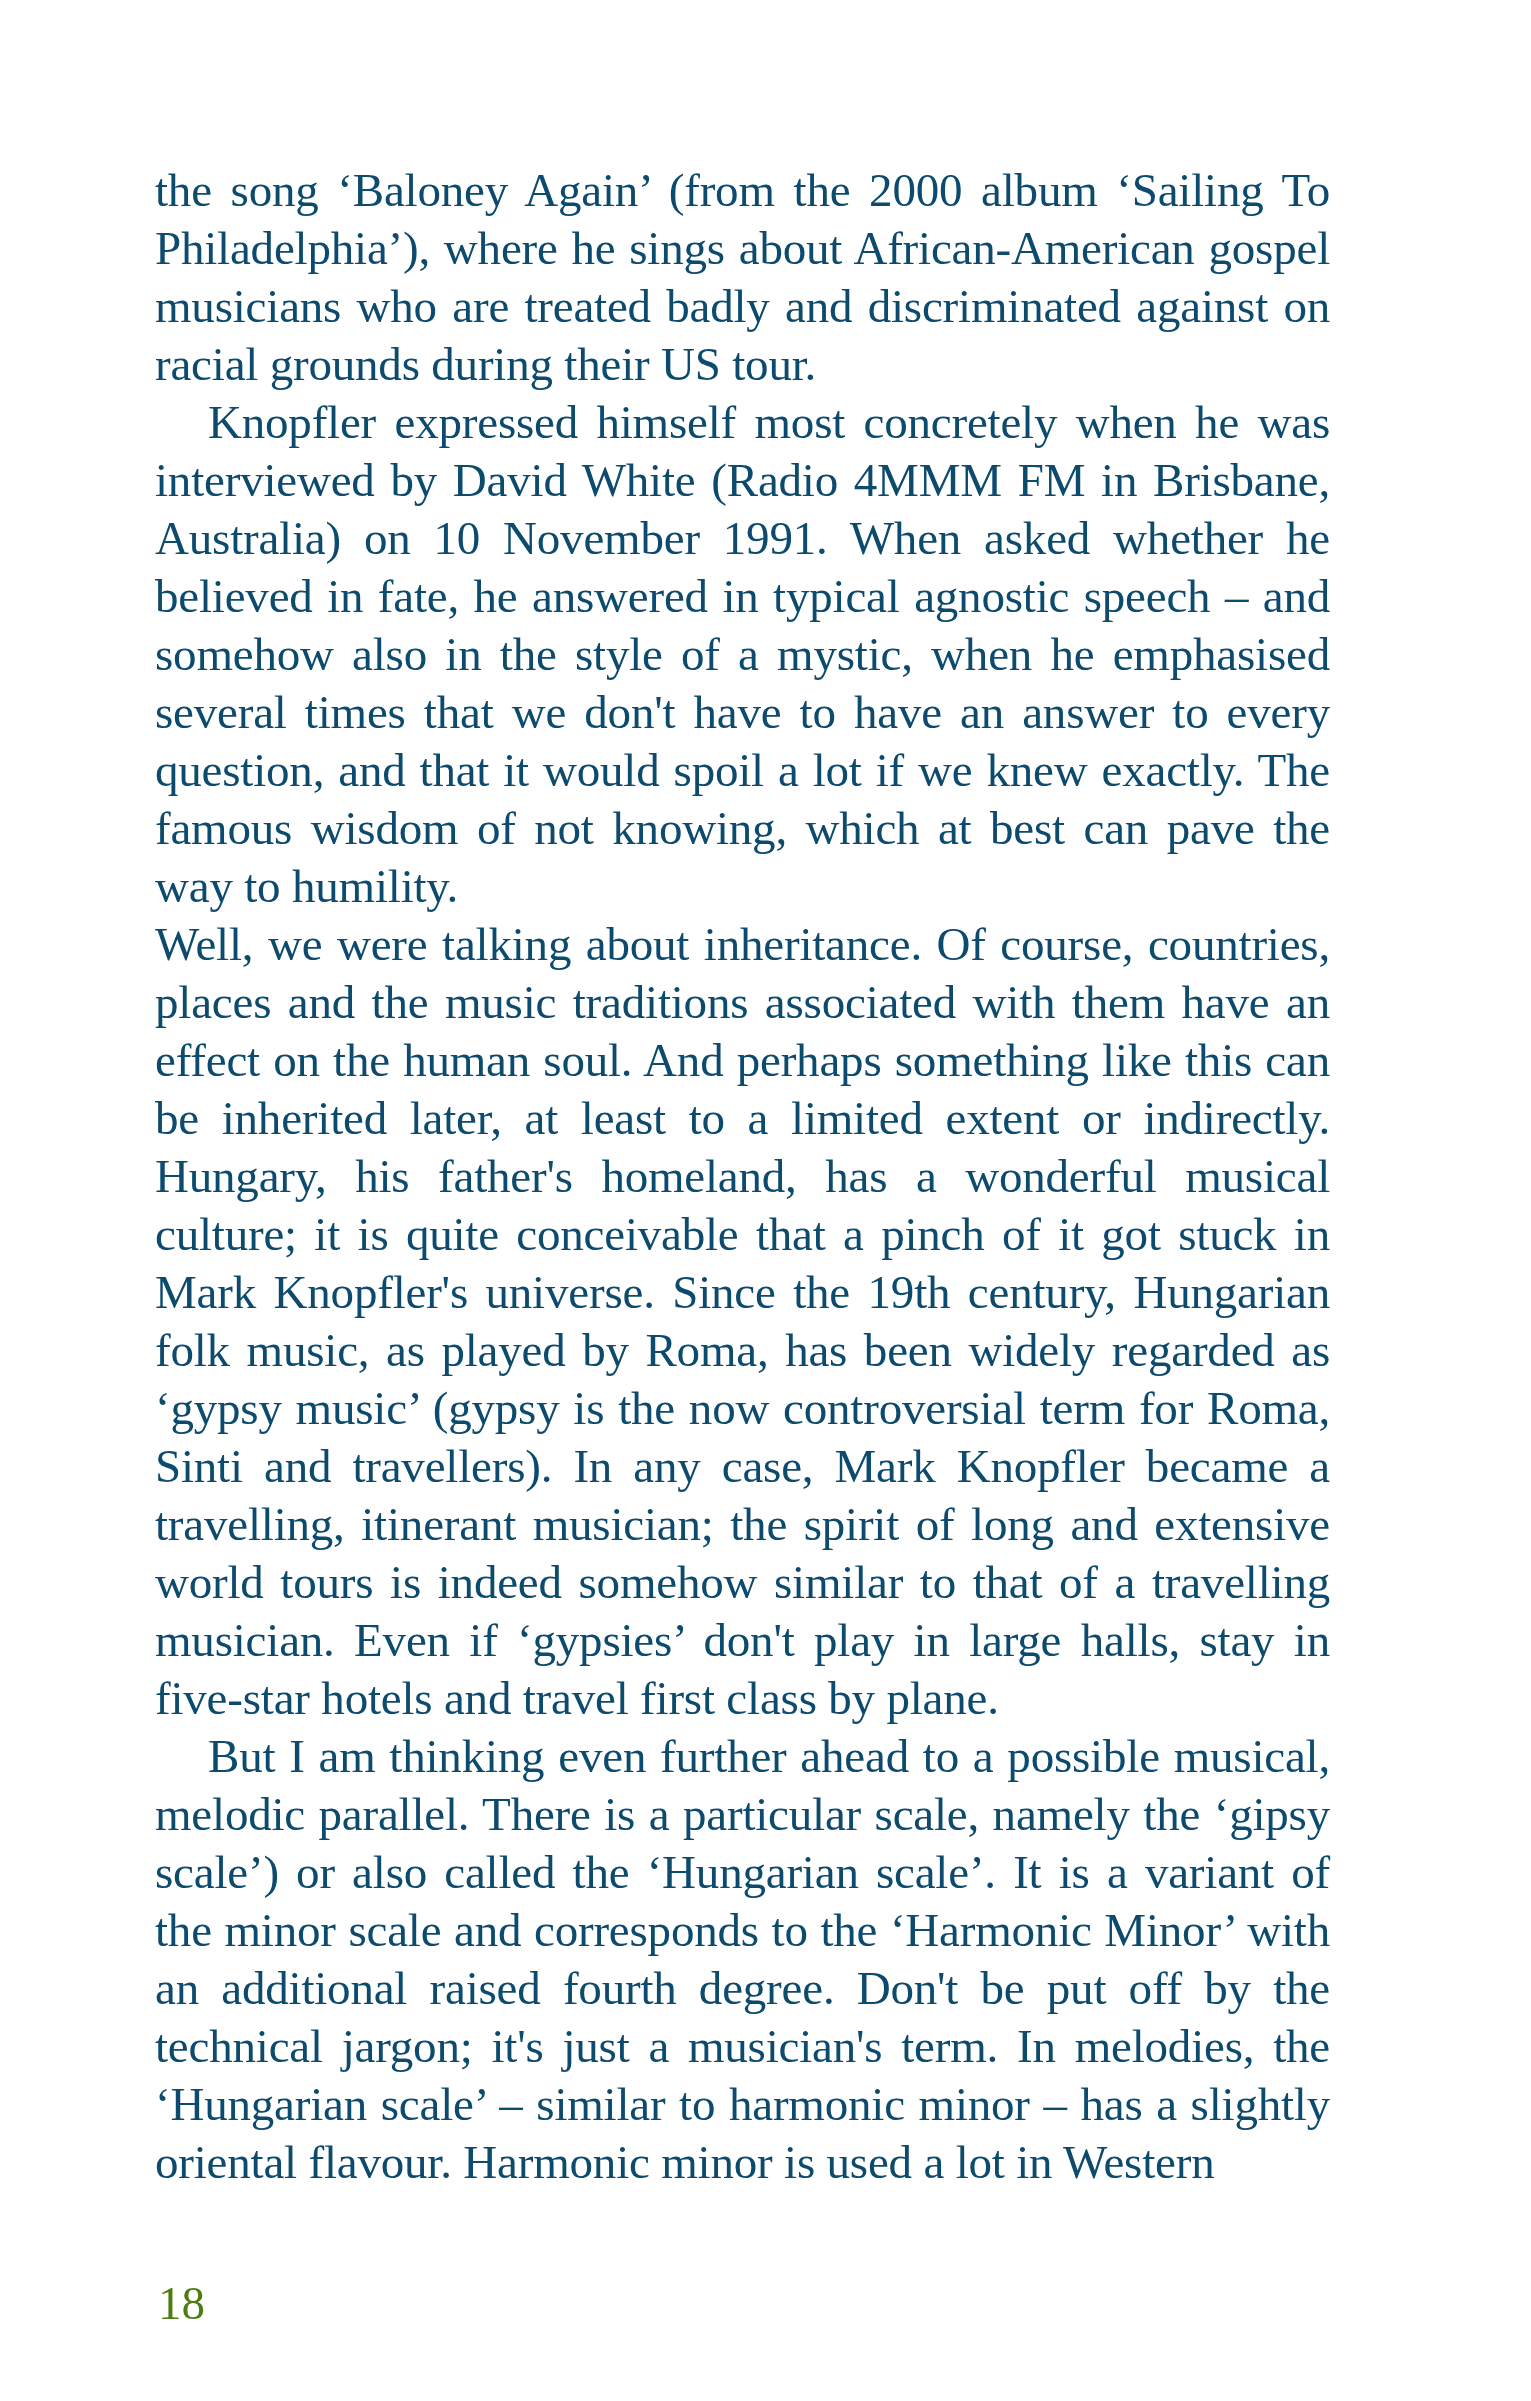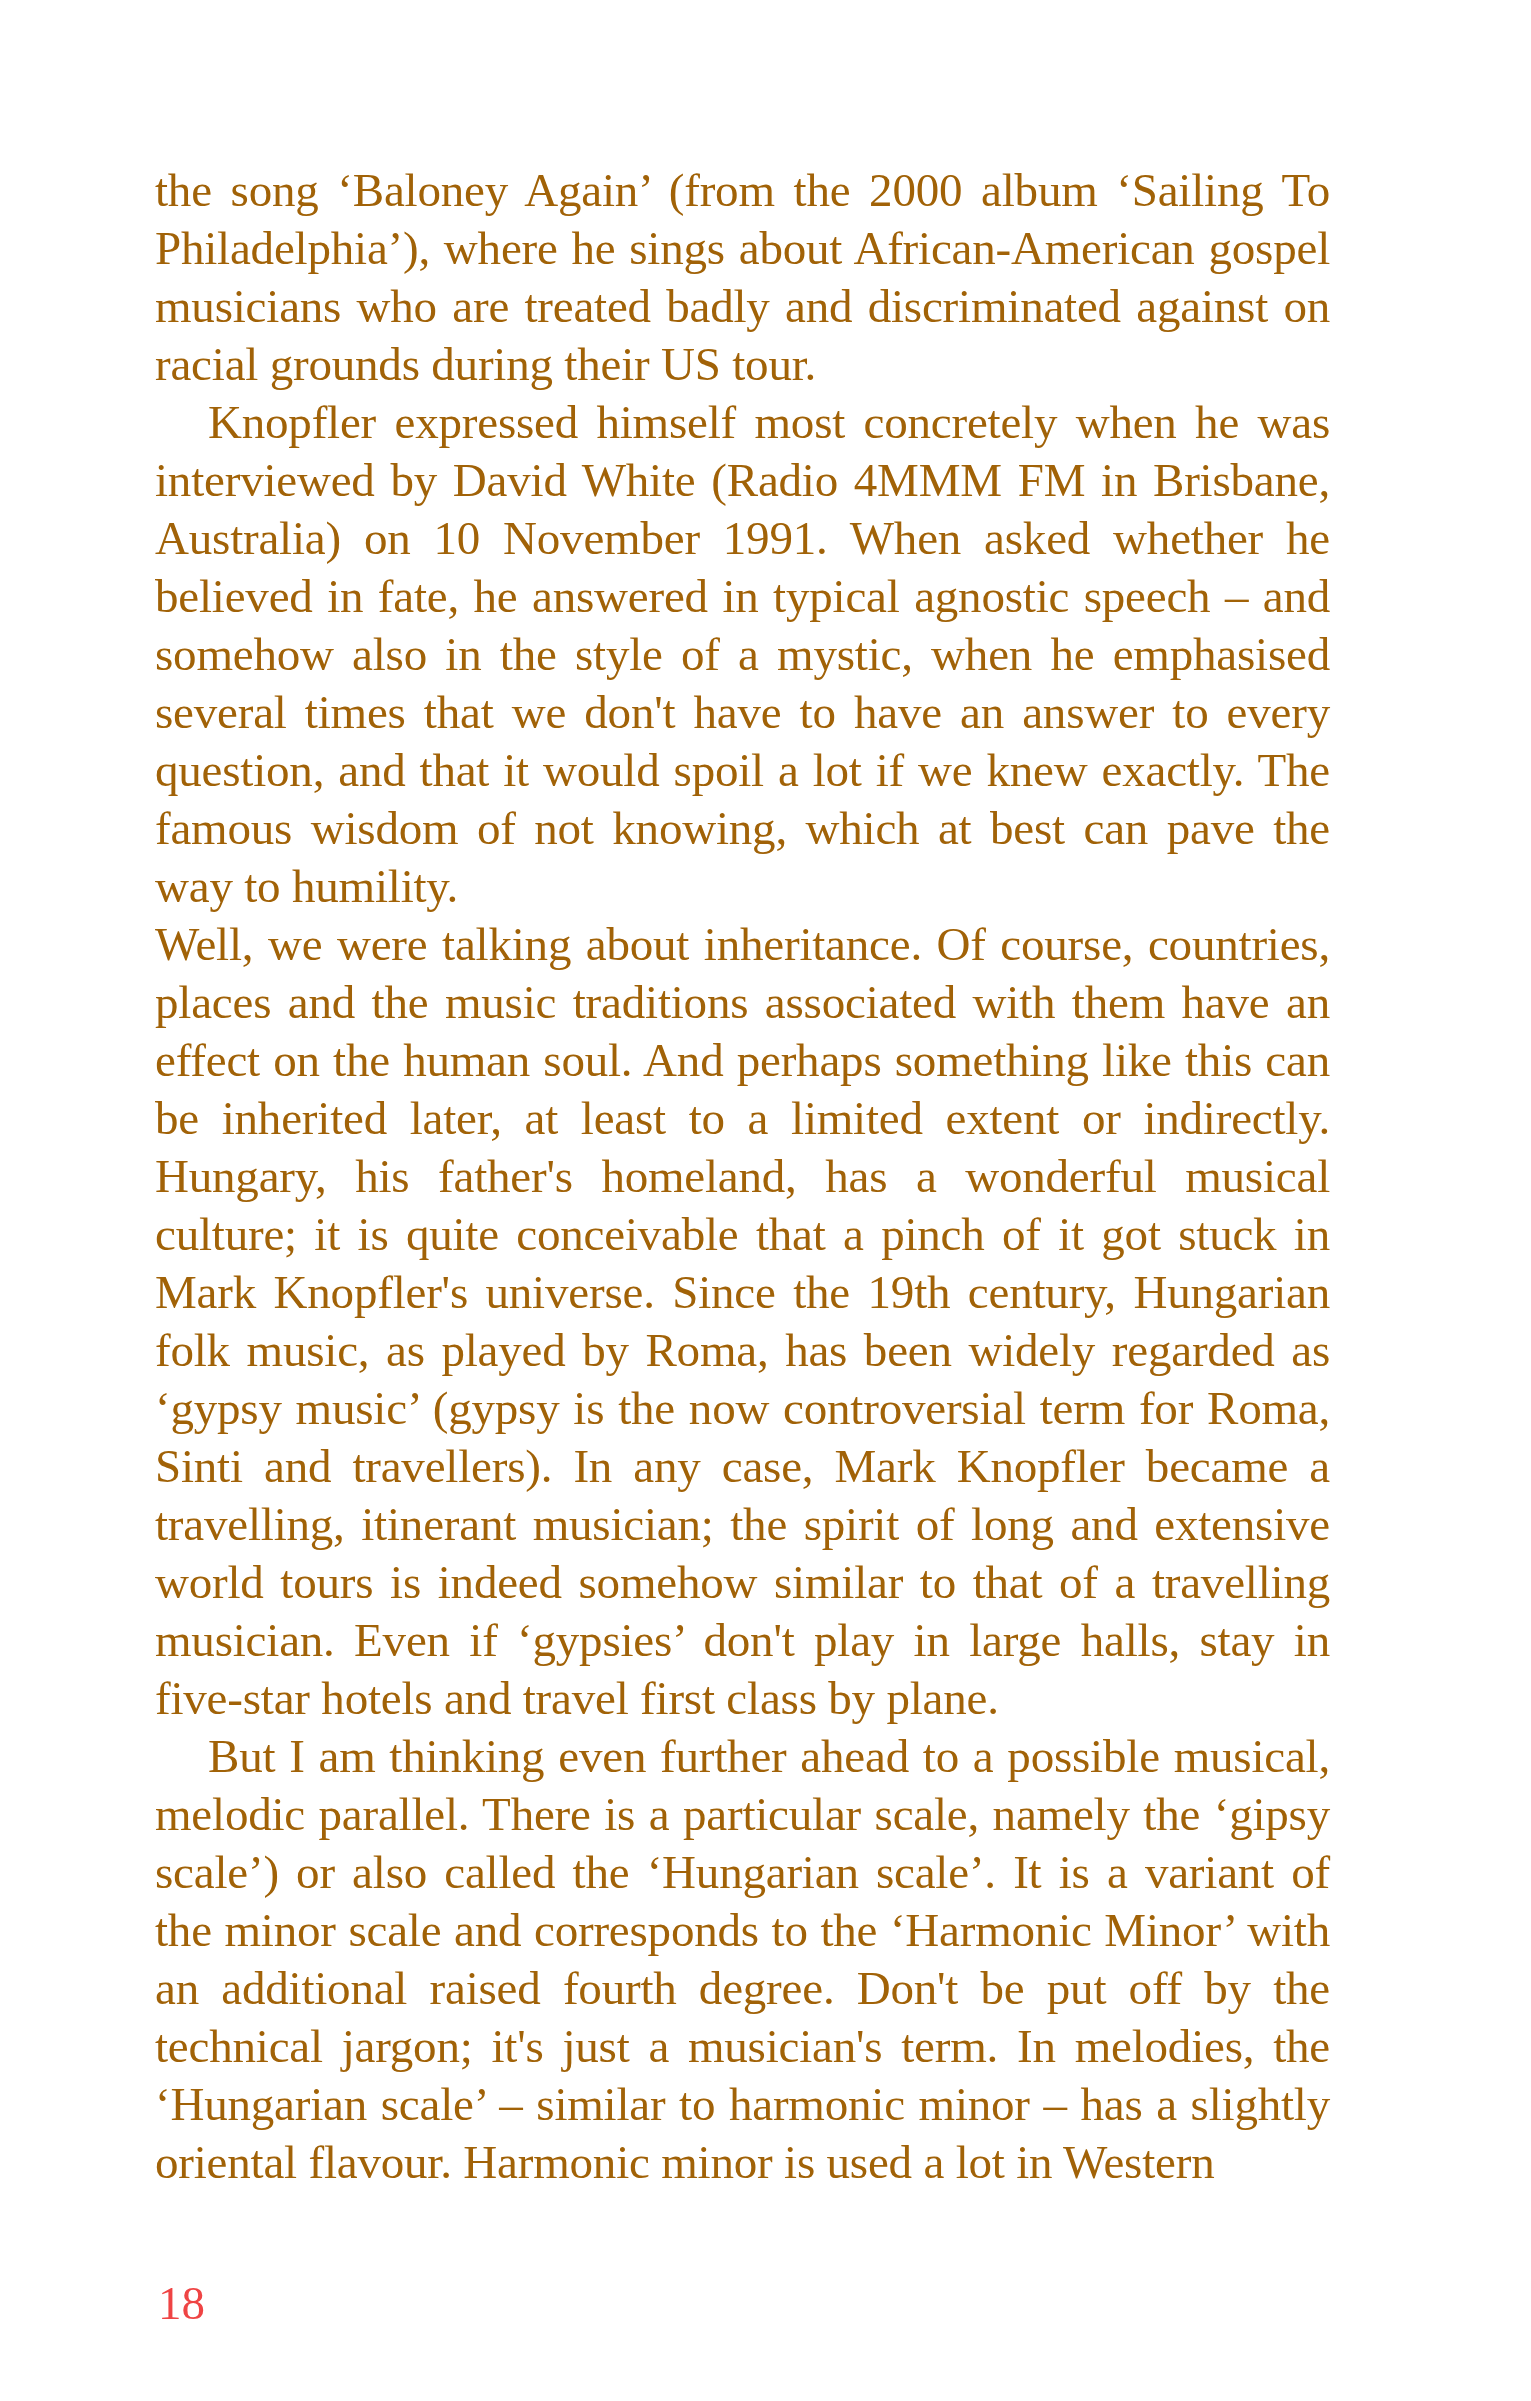--- a/index.html
+++ b/index.html
@@ -44,21 +44,21 @@
     font-family: "Liberation Serif", serif;
     font-size: 47px;
     line-height: 58px;
     color: #16161e;
   }
 </style>
 </head>
 <body style="background: rgb(255, 255, 255);">
 
 <div class="page">
-  <div class="text-block" style="color: #a16207;">
+  <div class="text-block" style="color: #0c4a6e;">
     <p class="para">the song ‘Baloney Again’ (from the 2000 album ‘Sailing To Philadelphia’), where he sings about African-American gospel musicians who are treated badly and discriminated against on racial grounds during their US tour.</p>
     <p class="para indent">Knopfler expressed himself most concretely when he was interviewed by David White (Radio 4MMM FM in Brisbane, Australia) on 10 November 1991. When asked whether he believed in fate, he answered in typical agnostic speech – and somehow also in the style of a mystic, when he emphasised several times that we don't have to have an answer to every question, and that it would spoil a lot if we knew exactly. The famous wisdom of not knowing, which at best can pave the way to humility.</p>
     <p class="para space-before">Well, we were talking about inheritance. Of course, countries, places and the music traditions associated with them have an effect on the human soul. And perhaps something like this can be inherited later, at least to a limited extent or indirectly. Hungary, his father's homeland, has a wonderful musical culture; it is quite conceivable that a pinch of it got stuck in Mark Knopfler's universe. Since the 19th century, Hungarian folk music, as played by Roma, has been widely regarded as ‘gypsy music’ (gypsy is the now controversial term for Roma, Sinti and travellers). In any case, Mark Knopfler became a travelling, itinerant musician; the spirit of long and extensive world tours is indeed somehow similar to that of a travelling musician. Even if ‘gypsies’ don't play in large halls, stay in five-star hotels and travel first class by plane.</p>
     <p class="para indent">But I am thinking even further ahead to a possible musical, melodic parallel. There is a particular scale, namely the ‘gipsy scale’) or also called the ‘Hungarian scale’. It is a variant of the minor scale and corresponds to the ‘Harmonic Minor’ with an additional raised fourth degree. Don't be put off by the technical jargon; it's just a musician's term. In melodies, the ‘Hungarian scale’ – similar to harmonic minor – has a slightly oriental flavour. Harmonic minor is used a lot in Western</p>
   </div>
-  <div class="page-number" style="color: #ef4444;">18</div>
+  <div class="page-number" style="color: #4d7c0f;">18</div>
 </div>
 
 
 </body></html>

